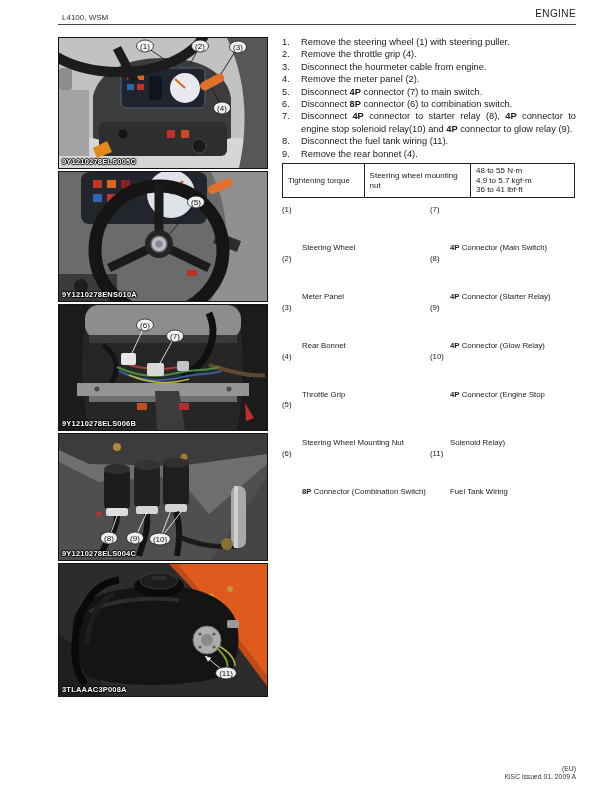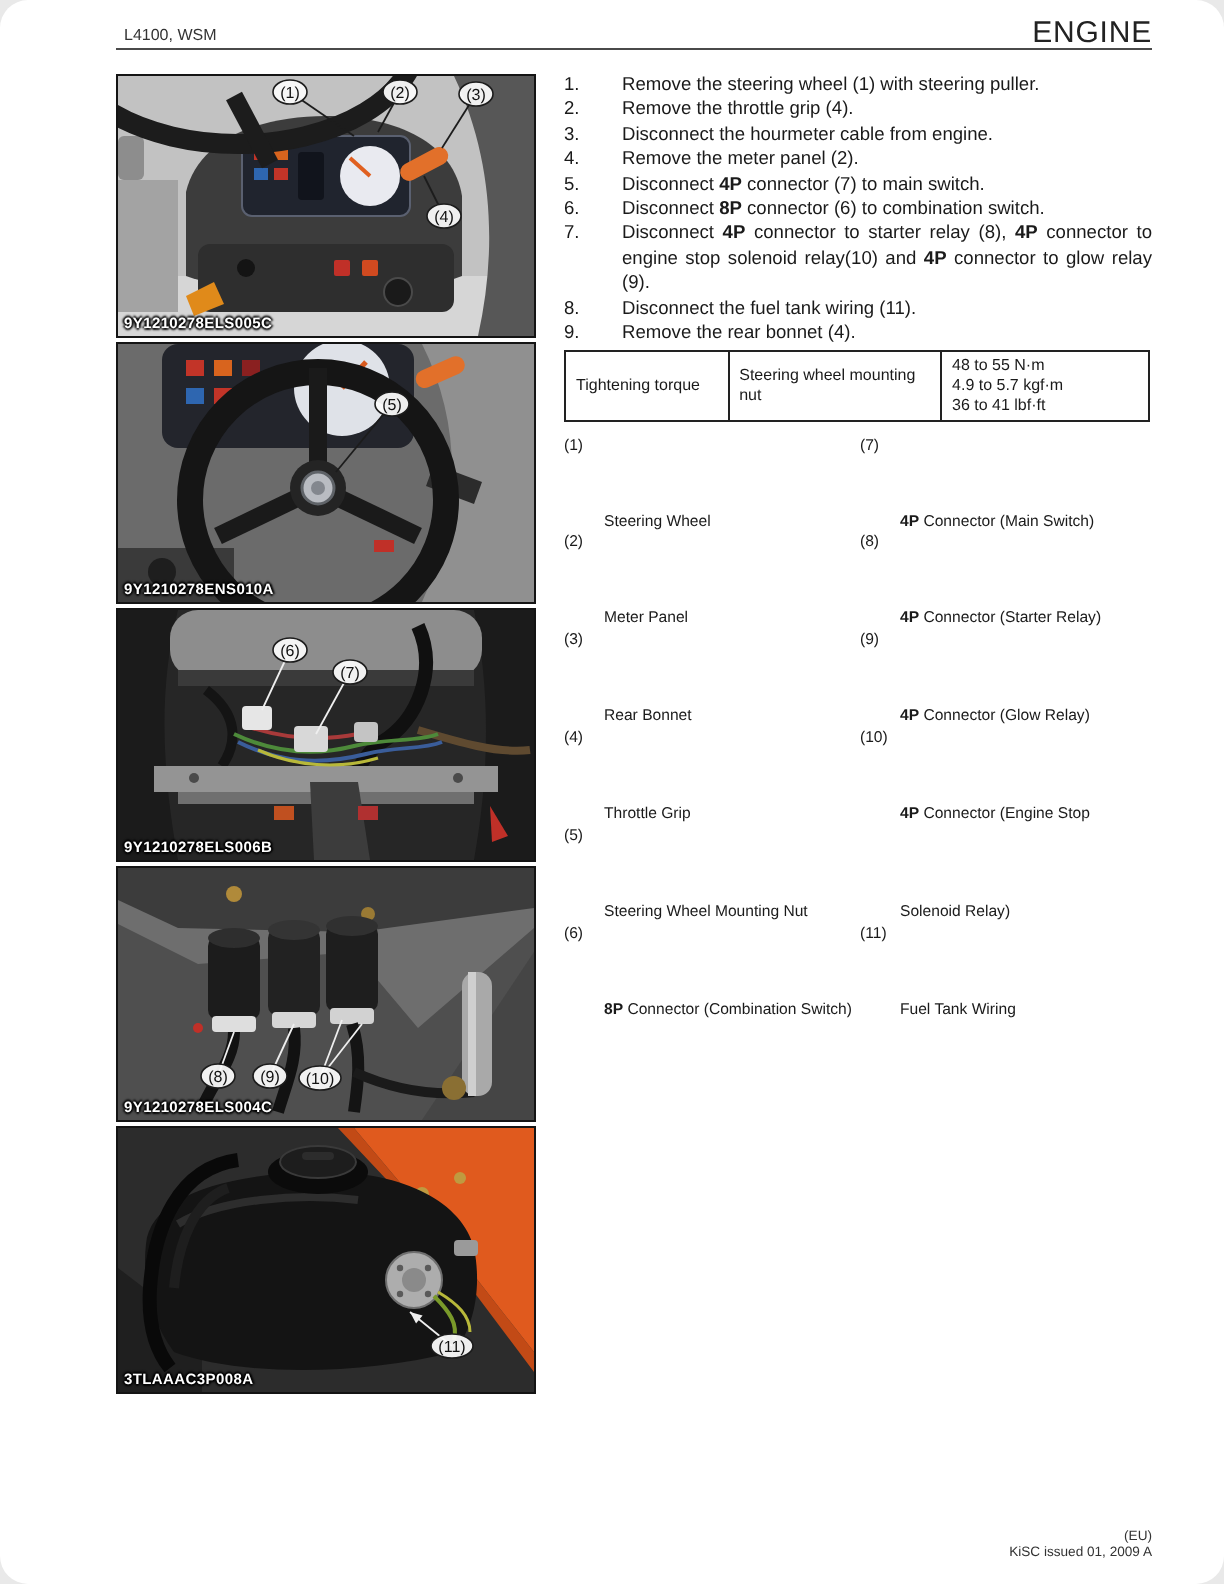--- a/index.html
+++ b/index.html
@@ -1,20 +1,20 @@
 <!DOCTYPE html>
 <html><head>
 <meta charset="utf-8">
 <style>
   html,body{margin:0;padding:0;background:#e9e9e9;}
   .page{position:relative;width:612px;height:792px;background:#ffffff;margin:0 auto;
-        font-family:"Liberation Sans",sans-serif;color:#1a1a1a;overflow:hidden;border-radius:14px;}
+        font-family:"Liberation Sans",sans-serif;color:#1a1a1a;overflow:hidden;}
   
   .hdr-left{position:absolute;left:62px;top:13px;font-size:8px;color:#333;}
-  .hdr-right{position:absolute;right:36px;top:8px;font-size:15px;color:#222;letter-spacing:.4px;}
+  .hdr-right{position:absolute;right:36px;top:8px;font-size:10px;color:#222;letter-spacing:.4px;}
   .hdr-rule{position:absolute;left:58px;right:36px;top:24px;border-top:1.5px solid #4a4a4a;height:0;}
   
   .photo-col{position:absolute;left:58px;top:37px;width:210px;}
   .photo{position:relative;width:210px;border:1px solid #141414;box-sizing:border-box;
          margin:0 0 2px 0;background:#9a9a9a;}
   .photo svg{display:block;}
   .callout-layer{position:absolute;left:0;top:0;width:100%;height:100%;}
   .callout-line{stroke-width:.9;fill:none;}
   .lines-dark .callout-line{stroke:#1c1c1c;}
   .lines-light .callout-line{stroke:#efefef;}
@@ -23,21 +23,21 @@
   .callout-text{font-family:"Liberation Sans",sans-serif;font-size:8px;fill:#111;text-anchor:middle;}
   .photo-code{position:absolute;left:3px;bottom:2px;font-size:7.5px;font-weight:bold;color:#fff;
               letter-spacing:.2px;text-shadow:-1px 0 1px #000,1px 0 1px #000,0 -1px 1px #000,0 1px 1px #000;}
   
   .content{position:absolute;left:282px;top:36px;width:294px;}
   .sec-title{font-size:10.5px;font-weight:bold;display:inline-block;border-bottom:1.3px solid #111;
              padding-bottom:1.5px;margin:0 0 5px 0;}
   .steps{list-style:none;margin:0;padding:0;font-size:9.3px;line-height:12.4px;}
   .step{display:flex;}
   .step-num{flex:none;width:13px;}
-  .step-body{flex:1;margin-left:16px;text-align:justify;}
+  .step-body{flex:1;margin-left:6px;text-align:justify;}
   .bold{font-weight:bold;}
   .when{font-size:9.3px;line-height:12.4px;font-weight:bold;margin:0;}
   .torque-table{border-collapse:collapse;margin-top:3px;width:293px;font-size:8px;line-height:9.7px;color:#1a1a1a;}
   .torque-table td{border:1px solid #222;padding:2px 5px;vertical-align:middle;}
   .td-label{width:72px;}
   .td-item{width:98px;}
   .td-vals{width:96px;}
   .legend{display:flex;margin-top:7px;font-size:7.8px;line-height:10.8px;}
   .legend-left{width:148px;flex:none;}
   .legend-right{flex:1;}

